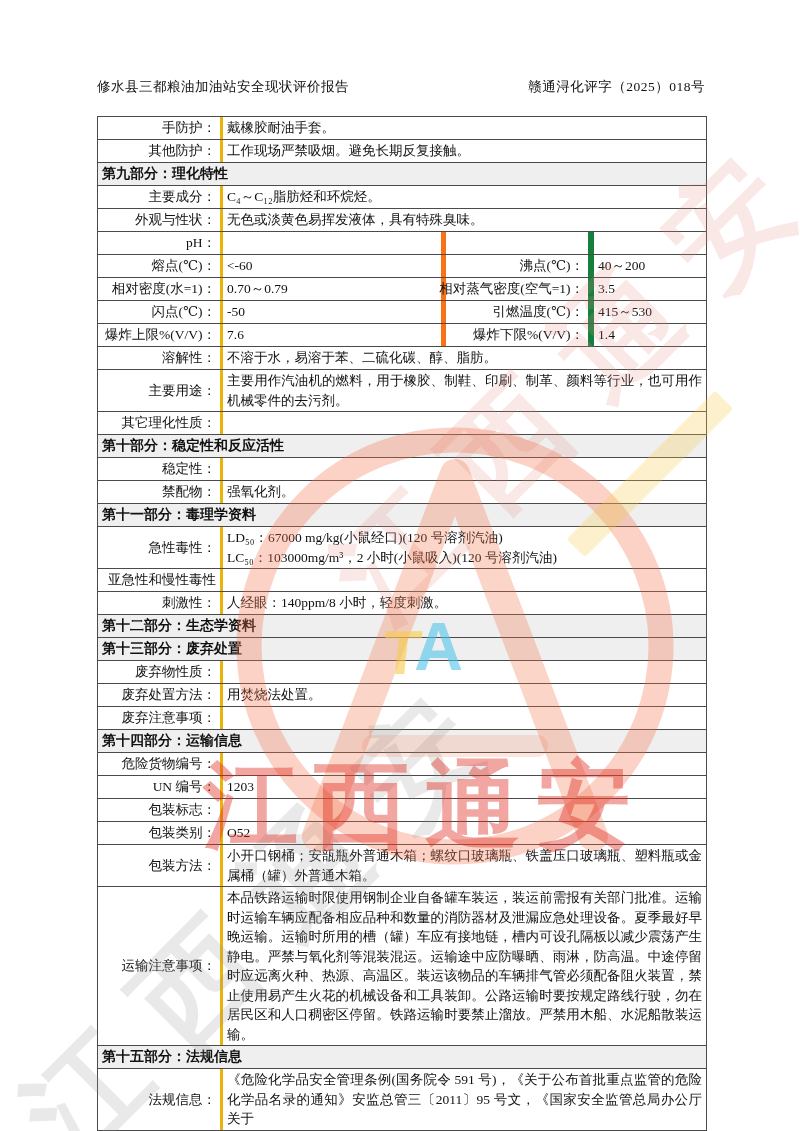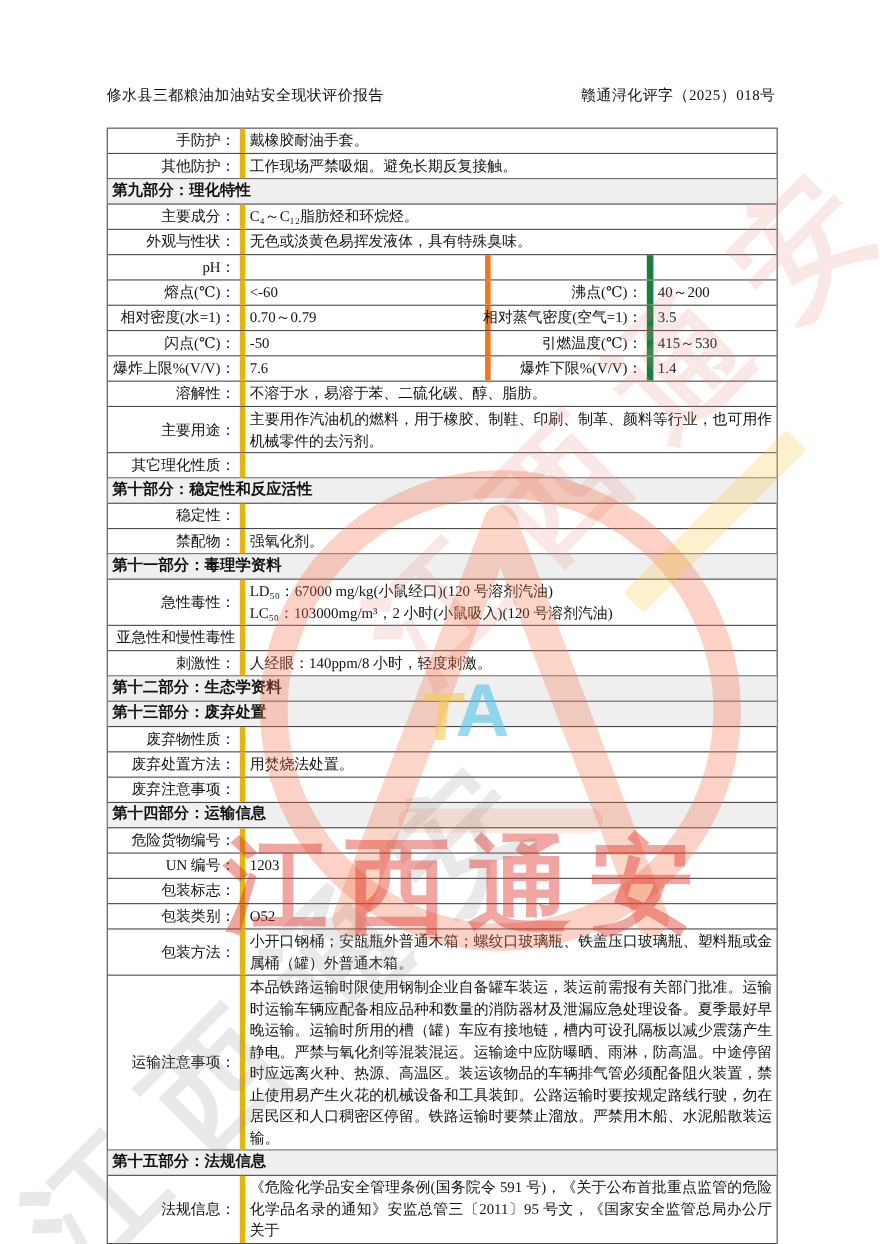--- a/index.html
+++ b/index.html
@@ -9,21 +9,21 @@
   }
   
   .header{position:absolute;left:97px;top:62px;width:608px;display:flex;justify-content:space-between;
           font-size:13.5px;letter-spacing:.5px;}
   .footer{position:absolute;left:8px;top:1040px;width:800px;text-align:center;font-size:12.5px;}
   
   .msds-table{position:absolute;left:97px;top:100px;width:608px;border:1px solid #4a4a4a;z-index:2;background:transparent;}
   .row{display:flex;border-bottom:1px solid #4a4a4a;min-height:22px;align-items:stretch;}
   .row:last-child{border-bottom:none;}
   .cell{padding:1px 4px;font-size:13.5px;line-height:19.5px;box-sizing:border-box;}
-  .lbl{flex:0 0 125px;width:125px;border-right:5px solid #eab308;display:flex;align-items:center;
+  .lbl{flex:0 0 125px;width:125px;border-right:3px solid #eab308;display:flex;align-items:center;
        justify-content:flex-end;text-align:right;white-space:nowrap;overflow:visible;}
   .val{flex:1 1 auto;text-align:justify;white-space:pre-line;min-width:0;}
   .l2{flex:0 0 148px;width:148px;border-right:6px solid #15803d;display:flex;align-items:center;
       justify-content:flex-end;white-space:nowrap;overflow:visible;}
   .v1{flex:1 1 auto;border-right:5px solid #f97316;min-width:0;}
   .v2{flex:0 0 112px;width:112px;}
   .sec{background:#efefef;justify-content:center;}
   .sec .cell{flex:1;font-weight:bold;font-size:14px;line-height:20px;}
   
   .wm{position:absolute;inset:0;z-index:3;pointer-events:none;

